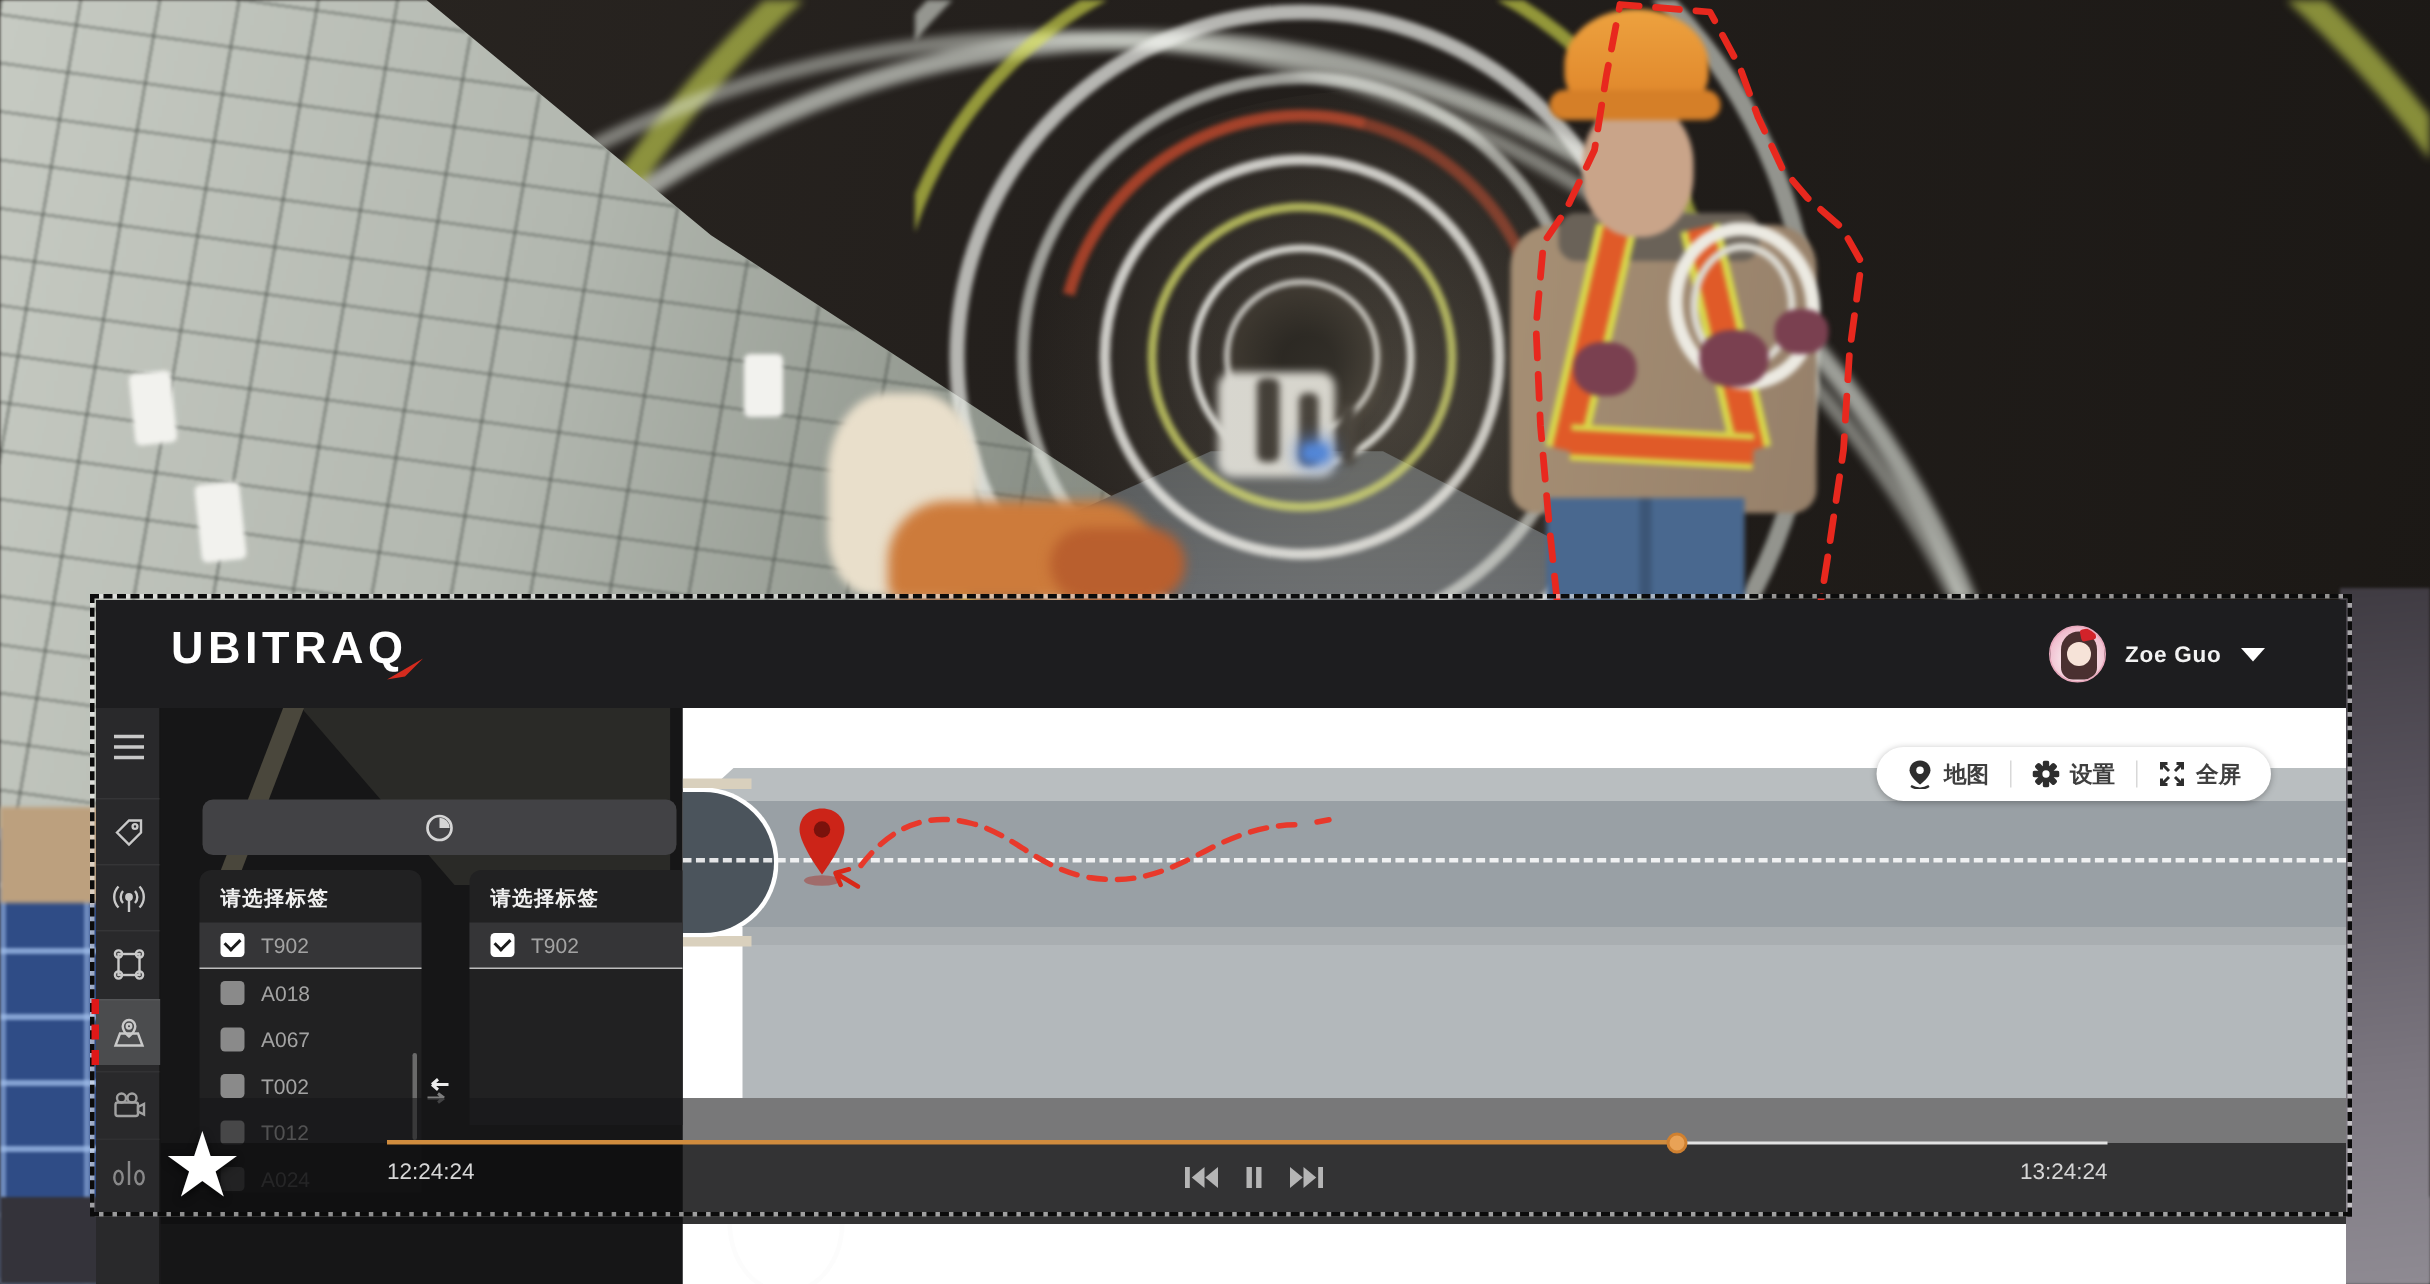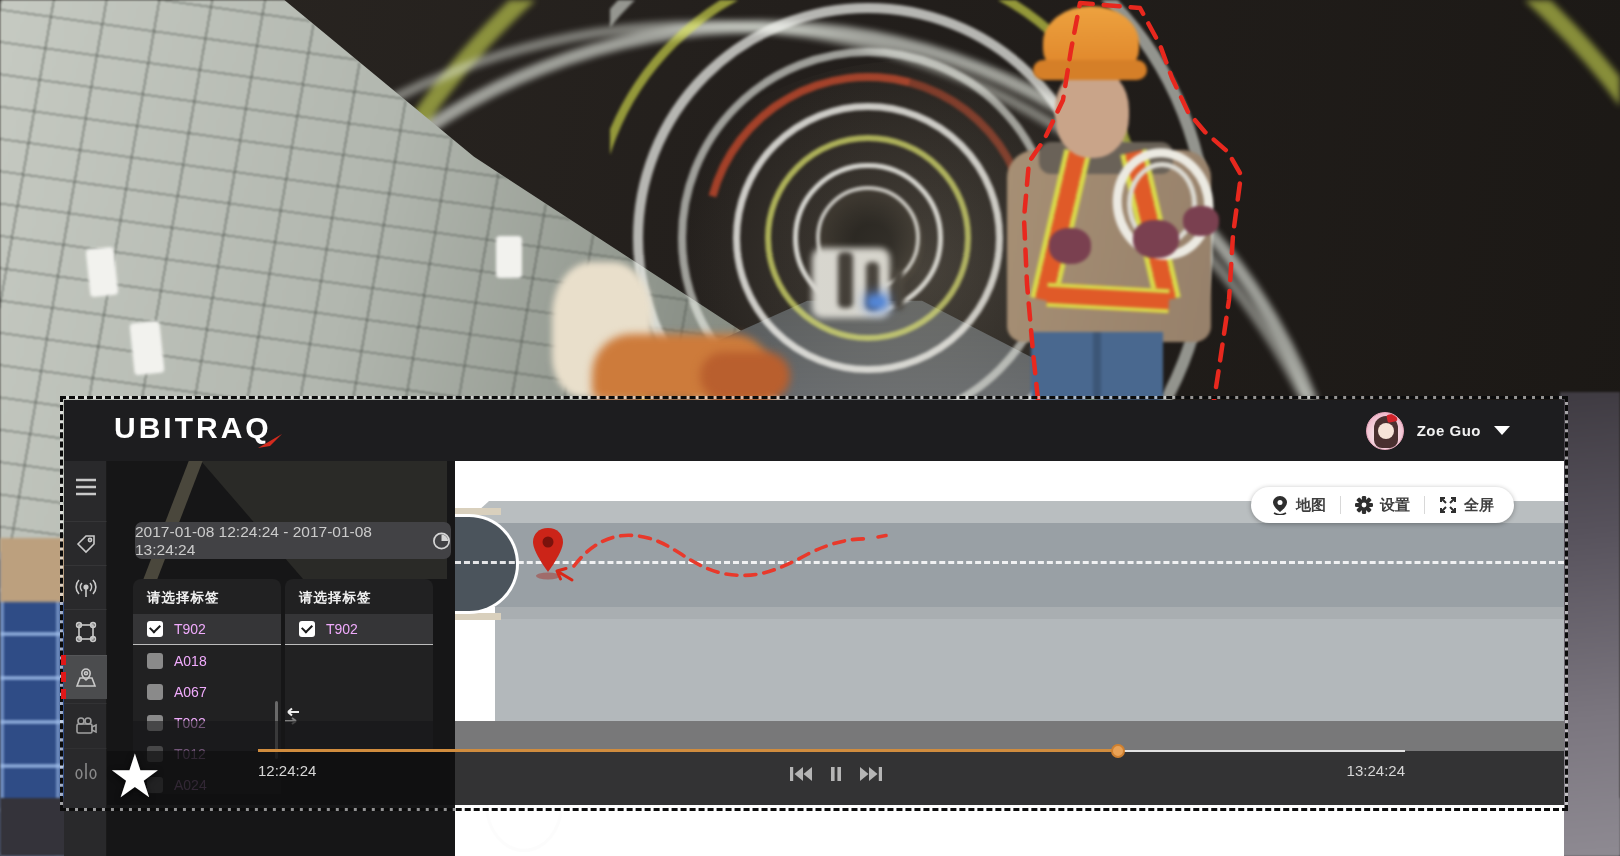--- a/index.html
+++ b/index.html
@@ -84,21 +84,21 @@
   .pedestal{position:absolute;left:848px;top:796px;width:252px;height:60px;background:linear-gradient(#d4d4d8,#bfbfc3);border-radius:126px 126px 0 0;filter:blur(.6px);}
   .right-road{position:absolute;left:1560px;top:392px;width:60px;height:464px;filter:blur(1px);
     background:linear-gradient(175deg,#3f3b42 0%,#57525c 30%,#7b767f 70%,#8e8a92 100%);}
   .worker-outline{position:absolute;left:985px;top:0;width:270px;height:400px;overflow:visible;}
 
   
   .ui-panel{position:absolute;left:64px;top:400px;width:1500px;height:407px;z-index:10;background:#0f0f10;}
   .ui-panel::before{content:"";position:absolute;inset:-4px;border:3px solid rgba(250,250,250,.55);pointer-events:none;z-index:31;}
   .ui-panel::after{content:"";position:absolute;inset:-4px;border:3px dashed #0b0b0b;pointer-events:none;z-index:32;}
 
-  .hdr{position:relative;height:61px;background:#1d1d1f;display:flex;align-items:center;}
+  .hdr{position:relative;height:72px;background:#1d1d1f;display:flex;align-items:center;}
   .logo{margin-left:50px;display:flex;align-items:flex-start;color:#fff;font-size:30px;font-weight:bold;letter-spacing:3px;}
   .logo-arrow{margin-left:-16px;margin-top:16px;}
   .user{margin-left:auto;margin-right:54px;display:flex;align-items:center;gap:13px;cursor:pointer;}
   .avatar{width:38px;height:38px;border-radius:50%;background:radial-gradient(circle at 50% 60%,#f6dce4 40%,#f0b9cb 75%);position:relative;overflow:hidden;border:1px solid #e8a9bd;}
   .avatar .hair{position:absolute;left:7px;top:3px;width:24px;height:32px;background:#4a3030;border-radius:12px 12px 8px 8px;}
   .avatar .face{position:absolute;left:11px;top:10px;width:16px;height:16px;background:#f6e3d8;border-radius:50%;}
   .avatar .bow{position:absolute;left:20px;top:1px;width:10px;height:8px;background:#d2232a;border-radius:2px;transform:rotate(-12deg);}
   .uname{color:#f2f2f2;font-size:15px;font-weight:bold;letter-spacing:.5px;}
   .caret{width:0;height:0;border-left:8px solid transparent;border-right:8px solid transparent;border-top:9px solid #fff;}
 
@@ -131,25 +131,25 @@
 
   .map-toolbar{position:absolute;top:26px;right:50px;height:36px;background:#fff;border-radius:18px;display:flex;align-items:center;padding:0 6px;box-shadow:0 1px 5px rgba(0,0,0,.3);z-index:5;}
   .mt-btn{display:flex;align-items:center;gap:7px;padding:0 14px;font-size:15px;font-weight:bold;color:#3f3f3f;cursor:pointer;height:100%;}
   .mt-sep{width:1px;height:18px;background:#d8d8d8;}
 
   
   .query-panel{position:absolute;left:0;top:0;width:348px;bottom:0;background:#161617;overflow:hidden;z-index:2;}
   .qp-decor{position:absolute;left:40px;top:0;width:300px;height:118px;background:#2a2a27;clip-path:polygon(18% 0,100% 0,100% 100%,52% 100%);}
   .qp-decor2{position:absolute;left:58px;top:-12px;width:13px;height:150px;background:#4a473c;transform:rotate(21deg);}
   .date-pill{position:absolute;left:28px;top:61px;width:316px;height:37px;background:#424245;border-radius:7px;display:flex;align-items:center;justify-content:center;gap:10px;color:#cbcbcb;font-size:15.5px;cursor:pointer;}
-  .panels{position:absolute;left:26px;top:118px;display:flex;gap:4px;}
+  .panels{position:absolute;left:26px;top:108px;display:flex;gap:32px;}
   .tag-panel{width:148px;background:#212122;border-radius:8px 8px 0 0;padding-top:10px;position:relative;}
   .tp-avail{height:215px;} .tp-sel{height:170px;}
   .tp-title{padding-left:14px;font-size:13.5px;font-weight:bold;color:#f0f0f0;letter-spacing:1px;margin-bottom:7px;}
-  .tag-row{height:31px;display:flex;align-items:center;gap:11px;padding-left:14px;font-size:14px;color:#f0abfc;cursor:pointer;}
+  .tag-row{height:31px;display:flex;align-items:center;gap:11px;padding-left:14px;font-size:14px;color:#a3a3a3;cursor:pointer;}
   .tag-row.checked{background:#353537;border-bottom:1px solid #bdbdbd;}
   .cbox{width:16px;height:16px;border-radius:3px;background:#8a8a8a;position:relative;flex:none;}
   .checked .cbox{background:#fff;}
   .checked .cbox::after{content:"";position:absolute;left:3px;top:3px;width:8px;height:5px;border-left:2.5px solid #1a1a1a;border-bottom:2.5px solid #1a1a1a;transform:rotate(-45deg);}
   .tag-scroll{position:absolute;right:3px;top:122px;width:3px;height:58px;background:#6a6a6a;border-radius:2px;}
   .transfer{position:absolute;left:176px;top:246px;cursor:pointer;}
 
   
   .band{position:absolute;left:0;right:0;z-index:3;}
   .band1{top:260px;height:30px;background:rgba(22,22,24,.58);}
@@ -373,21 +373,20 @@
               <span>全屏</span>
             </div>
           </div>
         </div>
 
         <div class="query-panel">
           <div class="qp-decor"></div>
           <div class="qp-decor2"></div>
 
           <div class="date-pill">
-            <span>2017-01-08 12:24:24 - 2017-01-08 13:24:24</span>
             <svg width="20" height="20" viewBox="0 0 20 20">
                 <circle cx="10" cy="10" r="8" fill="none" stroke="#d5d5d5" stroke-width="1.8"></circle>
                 <path d="M10 10 L10 3.2 A6.8 6.8 0 0 1 16.8 10 Z" fill="#d5d5d5"></path>
               </svg>
           </div>
 
           <div class="panels">
             <div class="tag-panel tp-avail">
               <div class="tp-title">请选择标签</div>
               <div>

